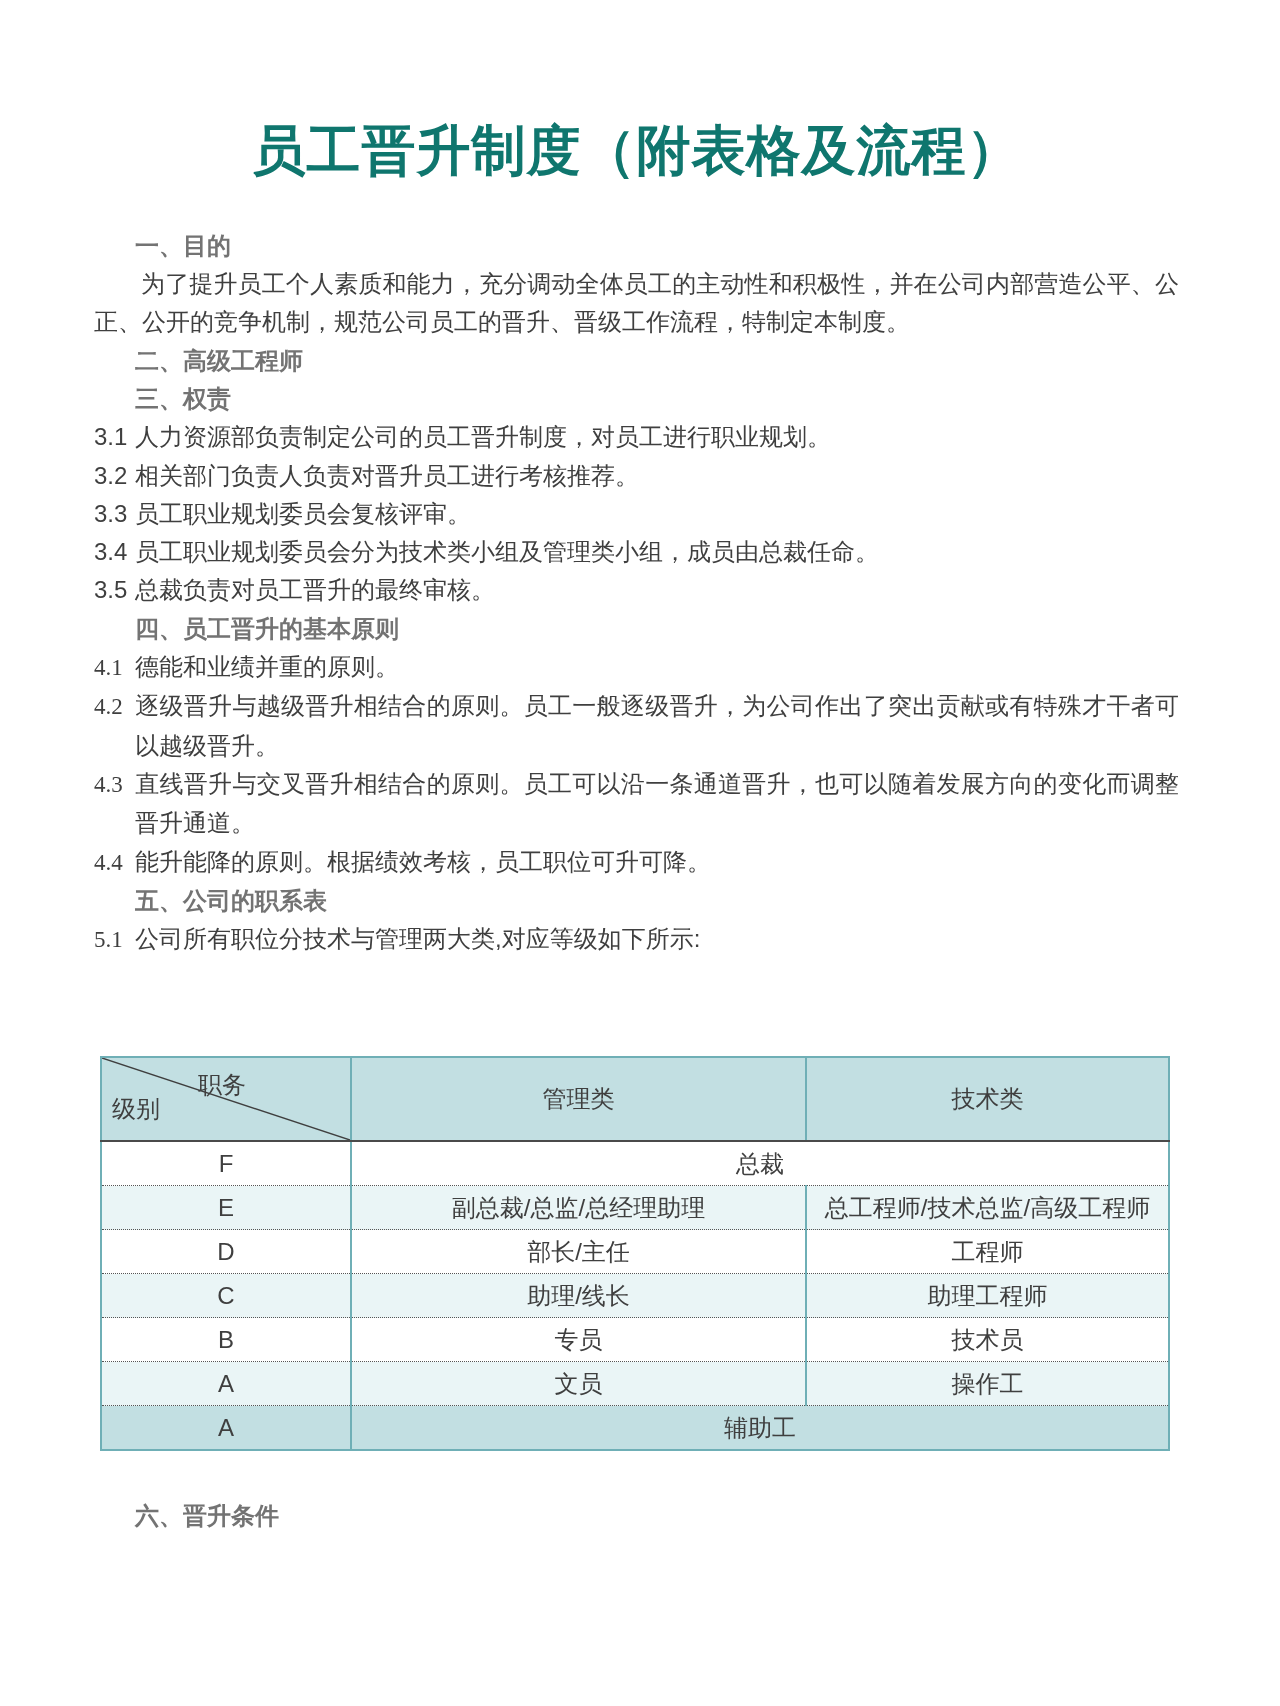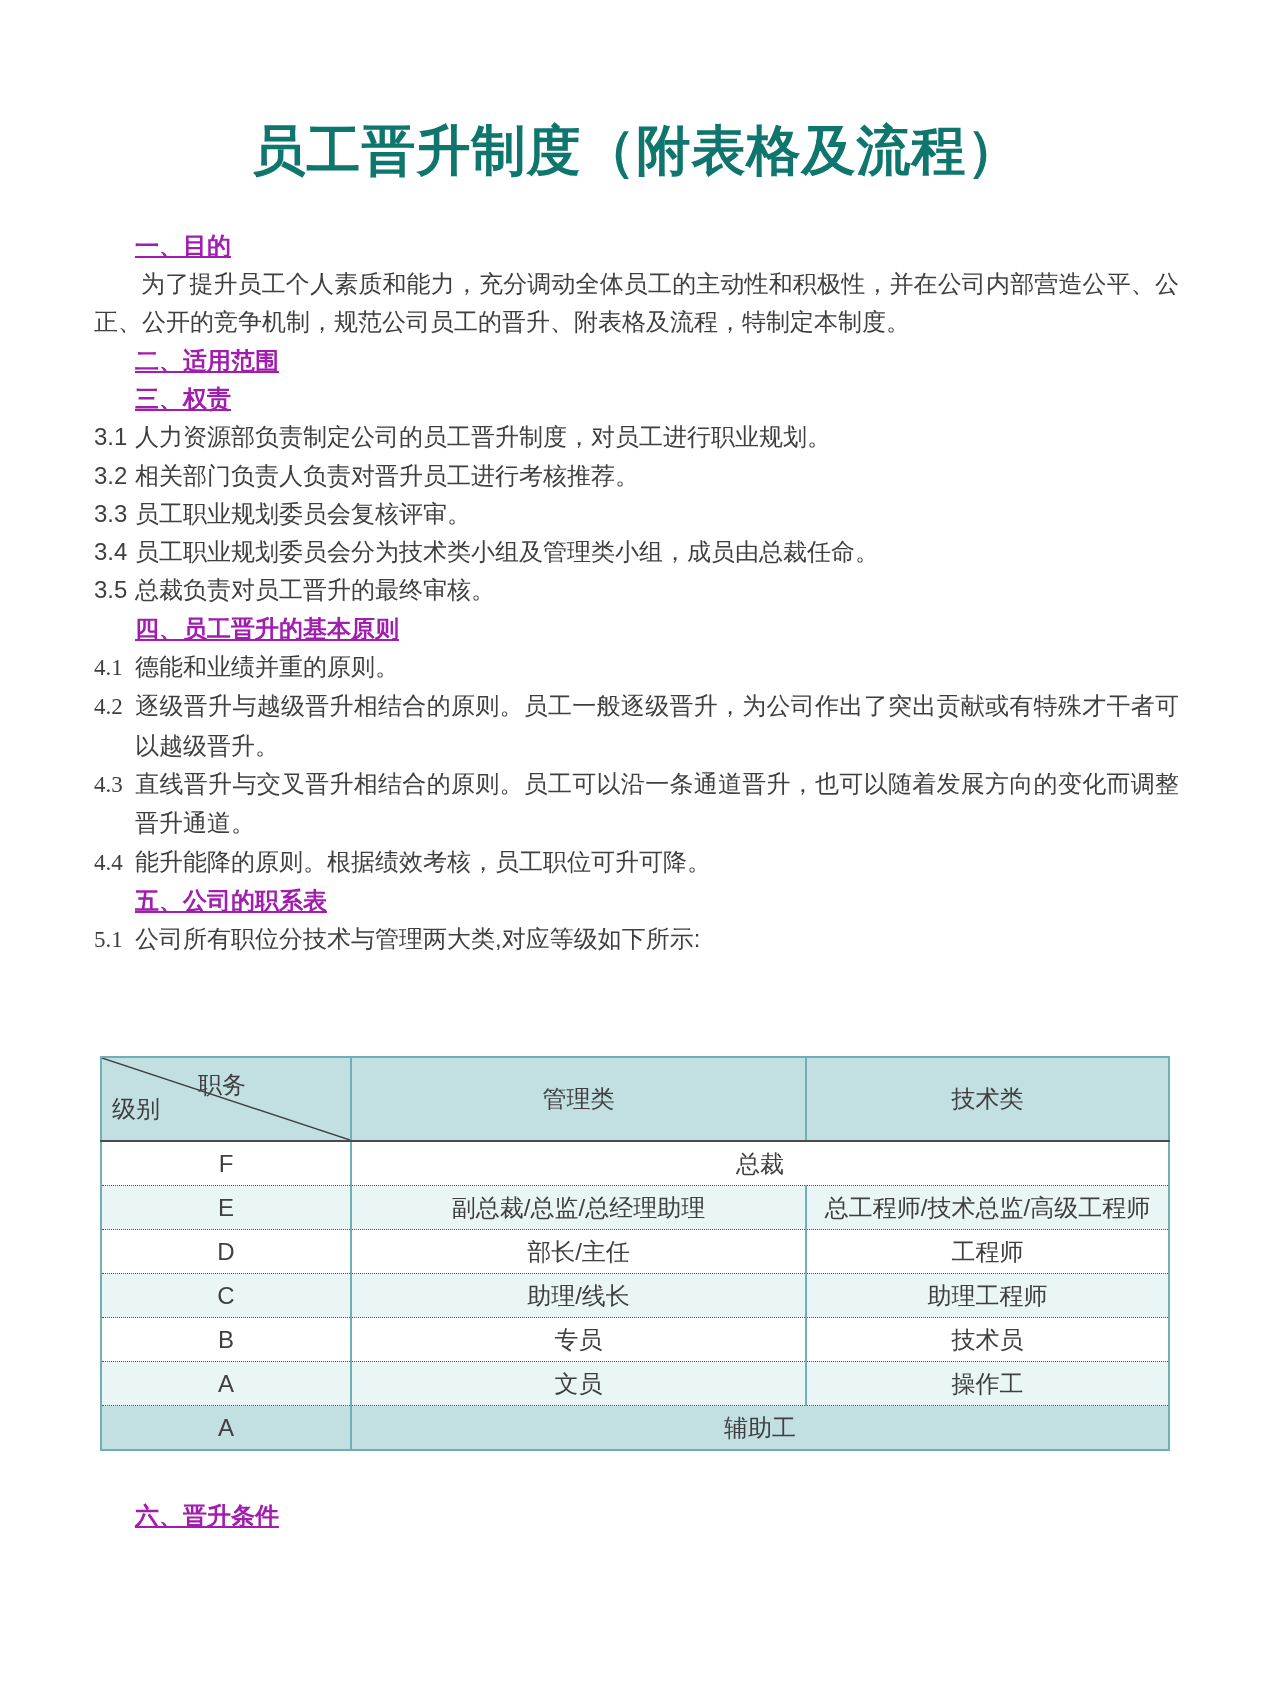--- a/index.html
+++ b/index.html
@@ -9,21 +9,21 @@
   }
   .doc{width:1085px;margin-left:94px;}
   .title{
     margin:118px 0 0 0;text-align:center;
     font-family:"DejaVu Serif","Liberation Serif",serif;
     font-weight:bold;font-size:54px;line-height:1.2;color:#0f766e;
     letter-spacing:1px;
   }
   .content{margin-top:44px;font-size:24px;line-height:38.3px;}
   .content p{margin:0;}
-  .hd{padding-left:41px;font-weight:bold;color:#a21caf;text-decoration:underline;}
+  .hd{padding-left:41px;font-weight:bold;color:#737373;}
   .para{text-indent:47px;text-align:justify;}
   .item{padding-left:41px;text-indent:-41px;text-align:justify;}
   .num{display:inline-block;width:41px;text-indent:0;}
   .sec-principles .num,.sec-ranks .num{
     font-family:"Liberation Serif","DejaVu Serif",serif;font-size:23px;
   }
   table.ranks{
     width:1068px;margin:97px 0 0 6px;
     border-collapse:collapse;table-layout:fixed;
     border:2px solid #6fafb6;
@@ -47,23 +47,23 @@
 </head>
 <body>
 
 <div class="doc">
 
   <h1 class="title">员工晋升制度（附表格及流程）</h1>
 
   <div class="content">
 
     <p class="hd">一、目的</p>
-    <p class="para">为了提升员工个人素质和能力，充分调动全体员工的主动性和积极性，并在公司内部营造公平、公正、公开的竞争机制，规范公司员工的晋升、附表格及流程，特制定本制度。</p>
+    <p class="para">为了提升员工个人素质和能力，充分调动全体员工的主动性和积极性，并在公司内部营造公平、公正、公开的竞争机制，规范公司员工的晋升、晋级工作流程，特制定本制度。</p>
 
-    <p class="hd">二、适用范围</p>
+    <p class="hd">二、高级工程师</p>
 
     <div class="sec-resp">
       <p class="hd">三、权责</p>
       <p class="item"><span class="num">3.1</span><span>人力资源部负责制定公司的员工晋升制度，对员工进行职业规划。</span></p>
       <p class="item"><span class="num">3.2</span><span>相关部门负责人负责对晋升员工进行考核推荐。</span></p>
       <p class="item"><span class="num">3.3</span><span>员工职业规划委员会复核评审。</span></p>
       <p class="item"><span class="num">3.4</span><span>员工职业规划委员会分为技术类小组及管理类小组，成员由总裁任命。</span></p>
       <p class="item"><span class="num">3.5</span><span>总裁负责对员工晋升的最终审核。</span></p>
     </div>
 

